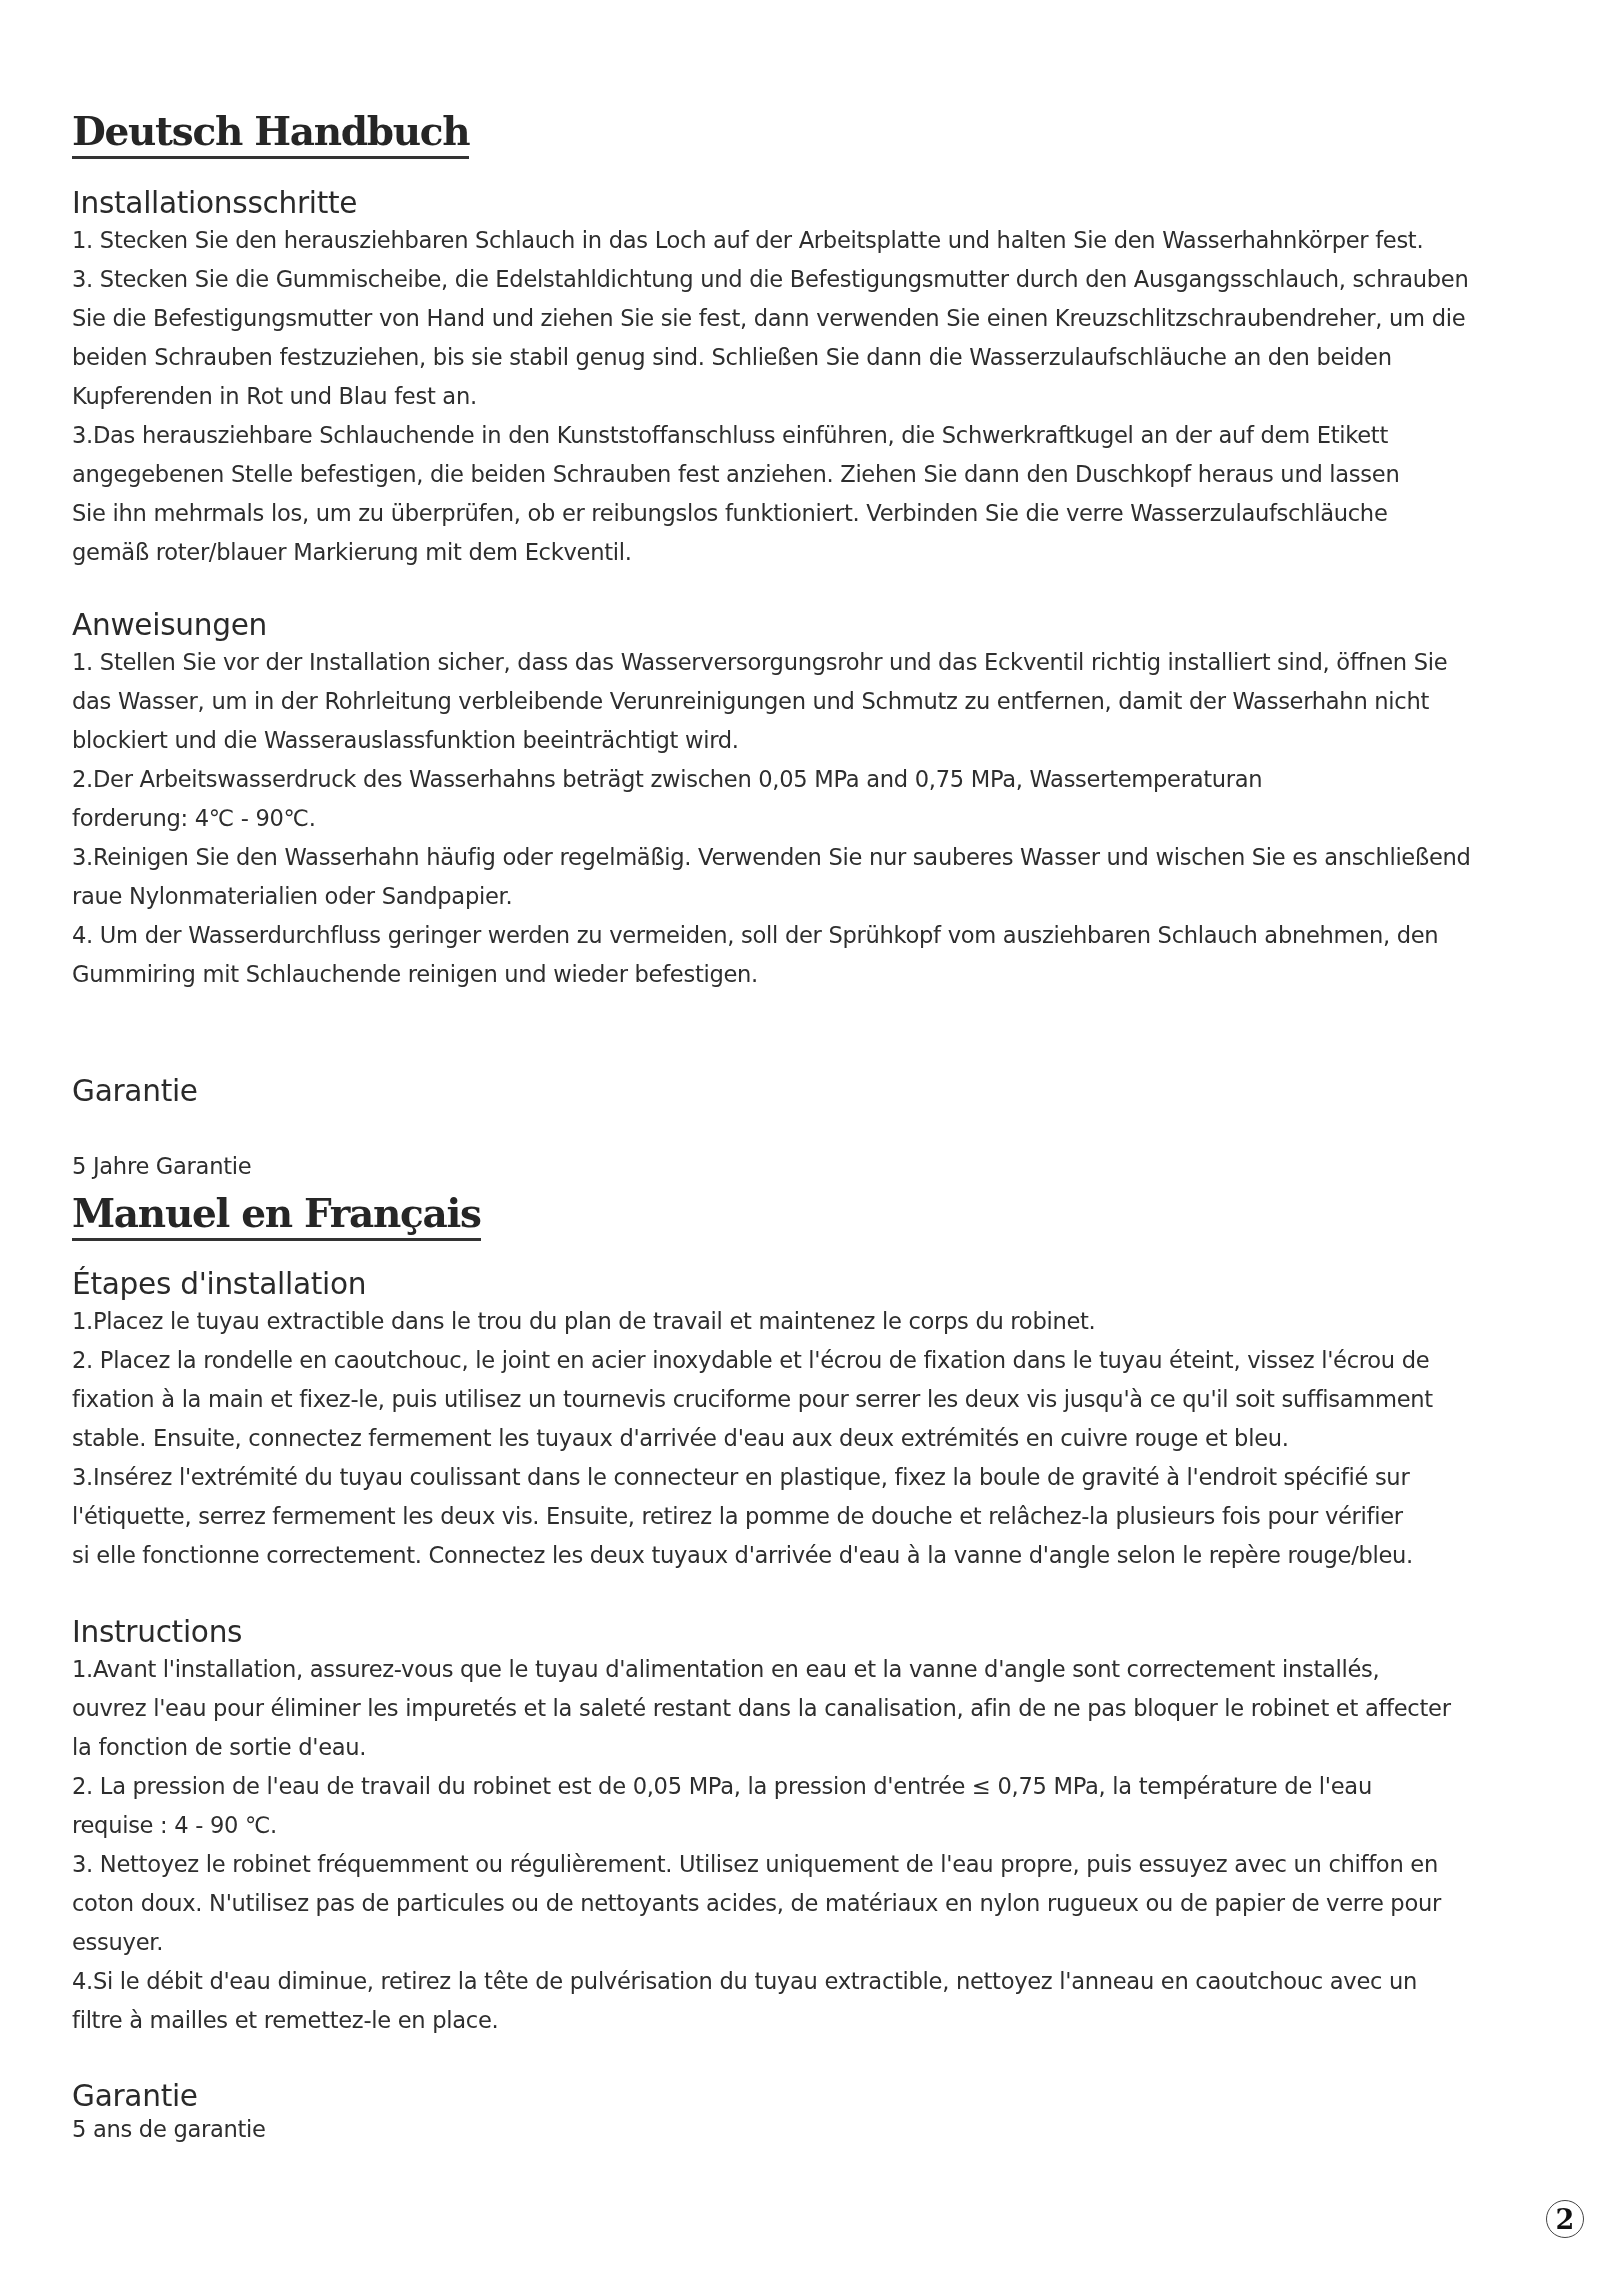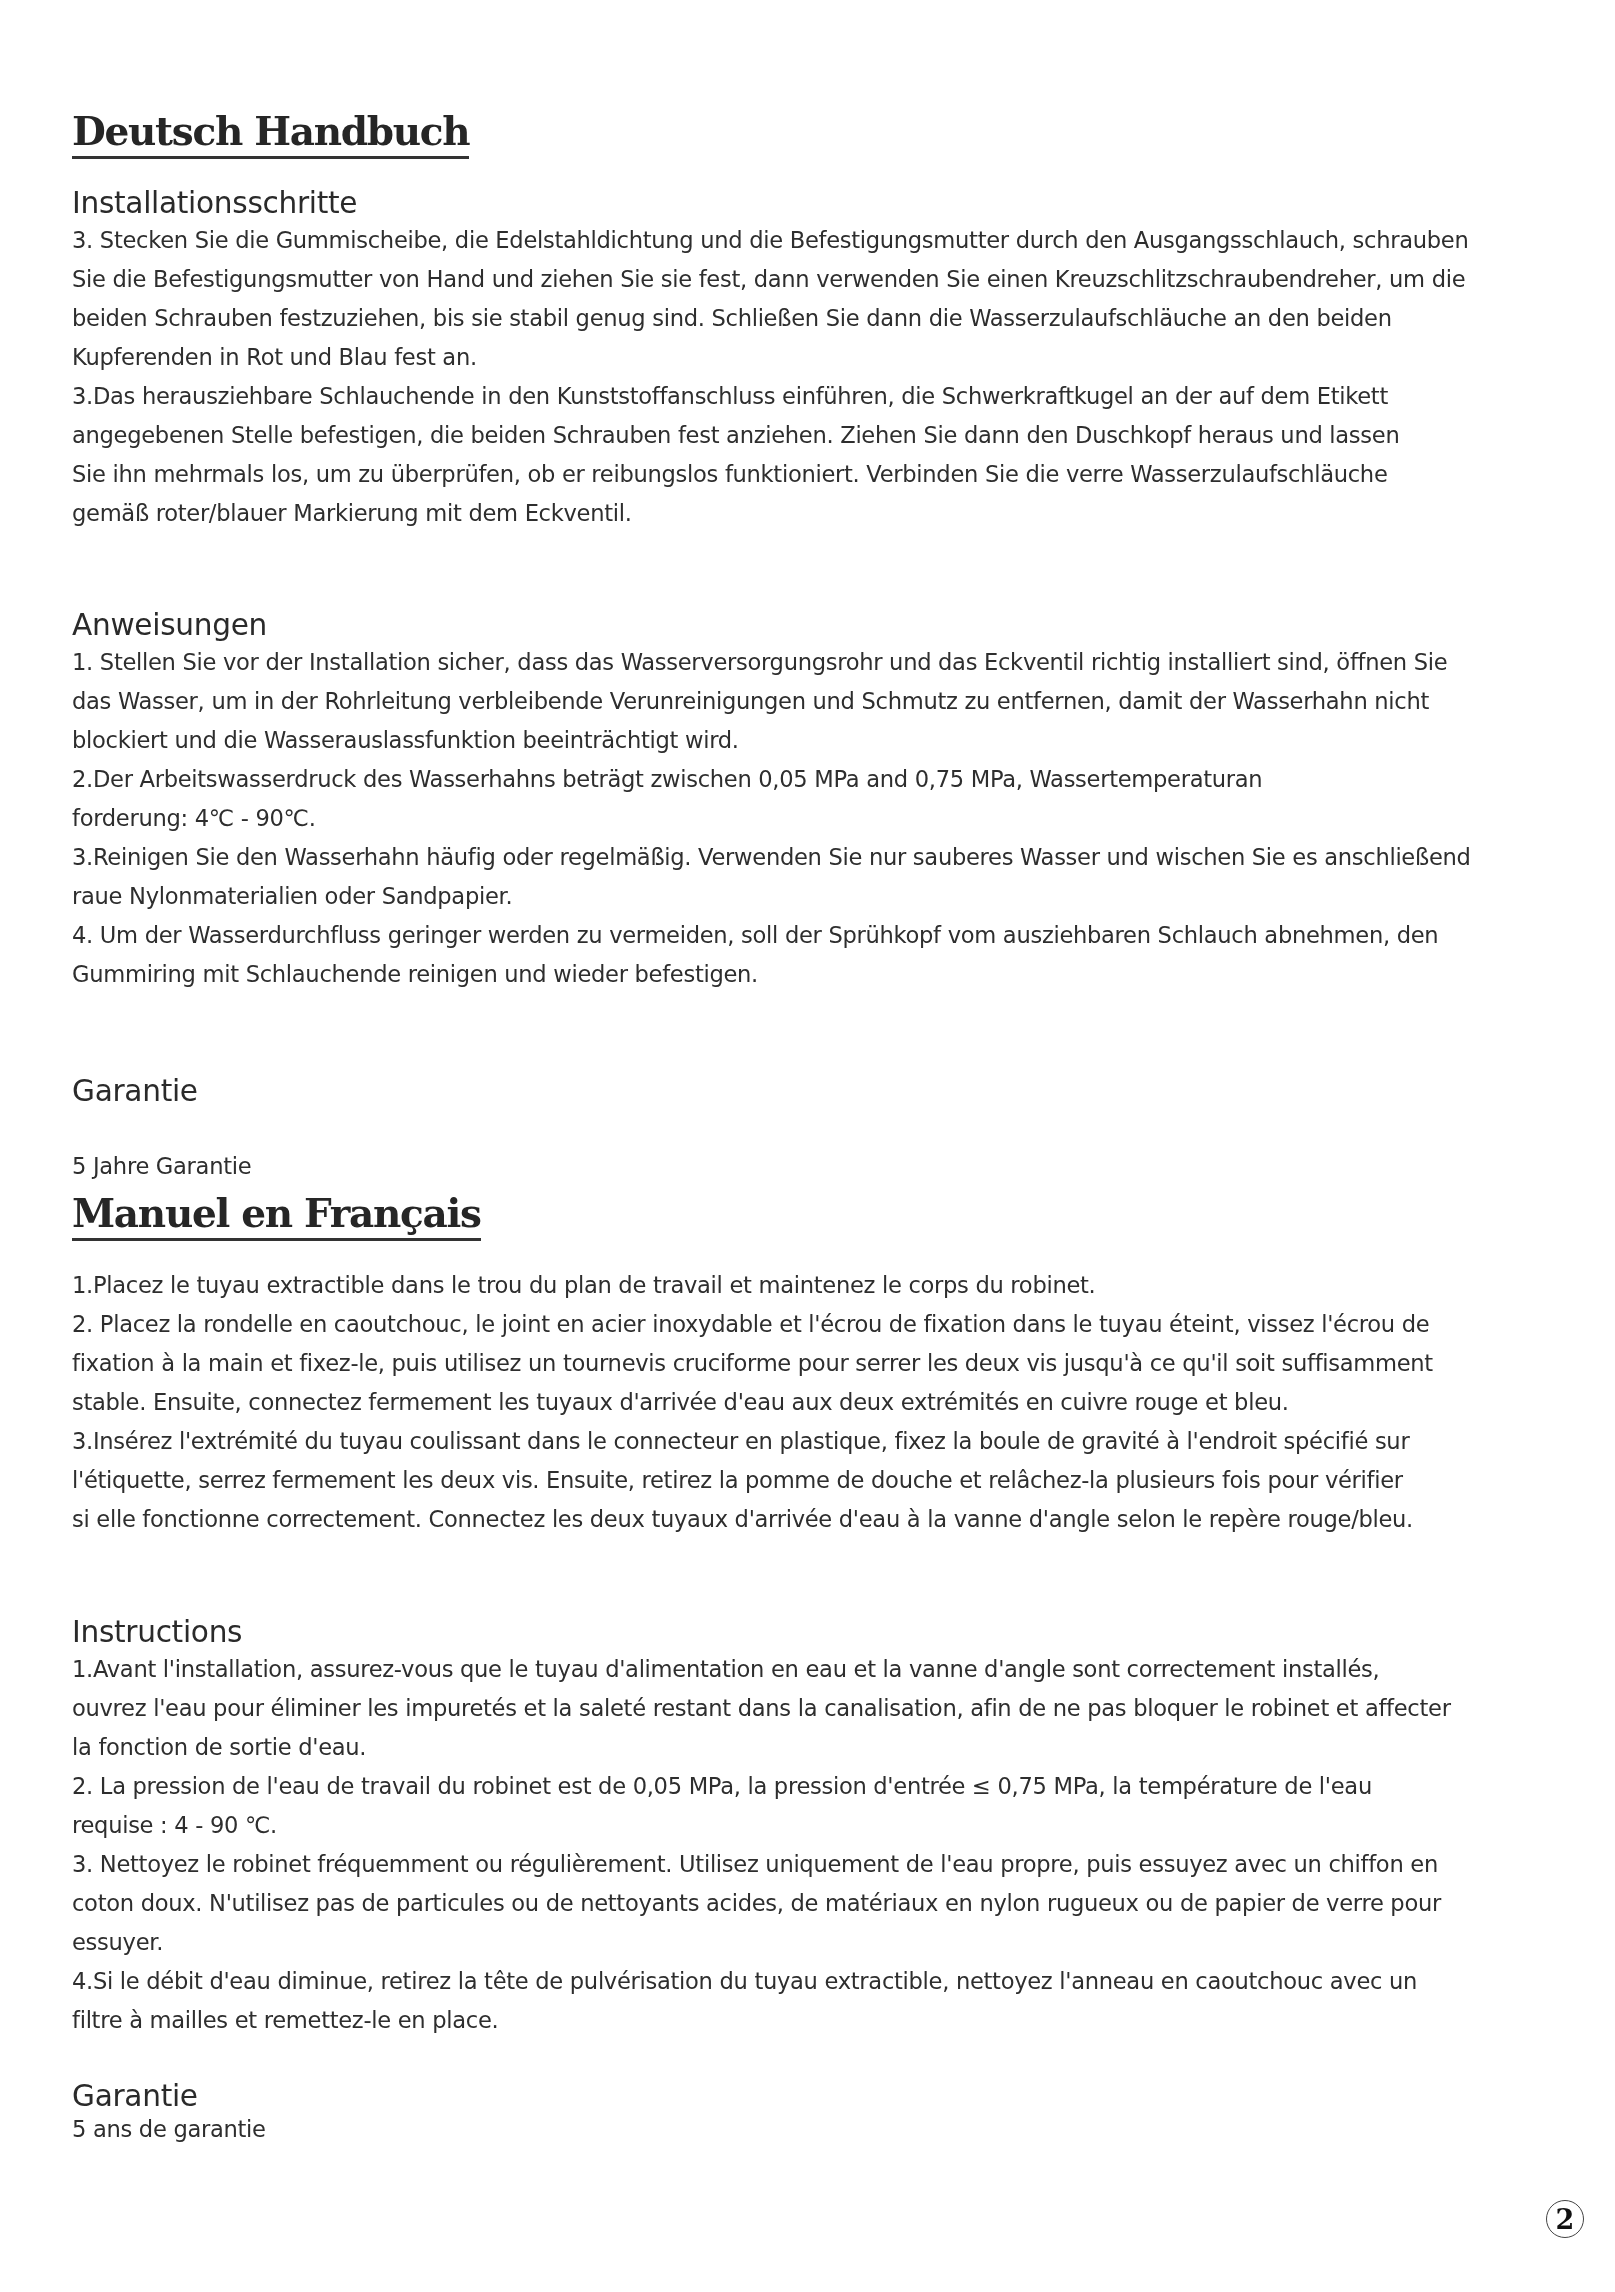--- a/index.html
+++ b/index.html
@@ -75,20 +75,21 @@
 
 <div class="page">
 
   <div class="block" style="top:109px;">
     <h1 class="doc-title">Deutsch Handbuch</h1>
   </div>
 
   <div class="block" style="top:185px;">
     <h2 class="section-heading">Installationsschritte</h2>
     <div>
+      <p class="para">1. Stecken Sie den herausziehbaren Schlauch in das Loch auf der Arbeitsplatte und halten Sie den Wasserhahnkörper fest.</p>
       <p class="para">3. Stecken Sie die Gummischeibe, die Edelstahldichtung und die Befestigungsmutter durch den Ausgangsschlauch, schrauben</p>
       <p class="para">Sie die Befestigungsmutter von Hand und ziehen Sie sie fest, dann verwenden Sie einen Kreuzschlitzschraubendreher, um die</p>
       <p class="para">beiden Schrauben festzuziehen, bis sie stabil genug sind. Schließen Sie dann die Wasserzulaufschläuche an den beiden</p>
       <p class="para">Kupferenden in Rot und Blau fest an.</p>
       <p class="para">3.Das herausziehbare Schlauchende in den Kunststoffanschluss einführen, die Schwerkraftkugel an der auf dem Etikett</p>
       <p class="para">angegebenen Stelle befestigen, die beiden Schrauben fest anziehen. Ziehen Sie dann den Duschkopf heraus und lassen</p>
       <p class="para">Sie ihn mehrmals los, um zu überprüfen, ob er reibungslos funktioniert. Verbinden Sie die verre Wasserzulaufschläuche</p>
       <p class="para">gemäß roter/blauer Markierung mit dem Eckventil.</p>
     </div>
   </div>
@@ -111,20 +112,21 @@
   <div class="block" style="top:1073px;">
     <h2 class="section-heading">Garantie</h2>
     <p class="para" style="line-height:30px;margin-top:42px;">5 Jahre Garantie</p>
   </div>
 
   <div class="block" style="top:1191px;">
     <h1 class="doc-title">Manuel en Français</h1>
   </div>
 
   <div class="block" style="top:1266px;">
+    <h2 class="section-heading">Étapes d'installation</h2>
     <div>
       <p class="para">1.Placez le tuyau extractible dans le trou du plan de travail et maintenez le corps du robinet.</p>
       <p class="para">2. Placez la rondelle en caoutchouc, le joint en acier inoxydable et l'écrou de fixation dans le tuyau éteint, vissez l'écrou de</p>
       <p class="para">fixation à la main et fixez-le, puis utilisez un tournevis cruciforme pour serrer les deux vis jusqu'à ce qu'il soit suffisamment</p>
       <p class="para">stable. Ensuite, connectez fermement les tuyaux d'arrivée d'eau aux deux extrémités en cuivre rouge et bleu.</p>
       <p class="para">3.Insérez l'extrémité du tuyau coulissant dans le connecteur en plastique, fixez la boule de gravité à l'endroit spécifié sur</p>
       <p class="para">l'étiquette, serrez fermement les deux vis. Ensuite, retirez la pomme de douche et relâchez-la plusieurs fois pour vérifier</p>
       <p class="para">si elle fonctionne correctement. Connectez les deux tuyaux d'arrivée d'eau à la vanne d'angle selon le repère rouge/bleu.</p>
     </div>
   </div>

